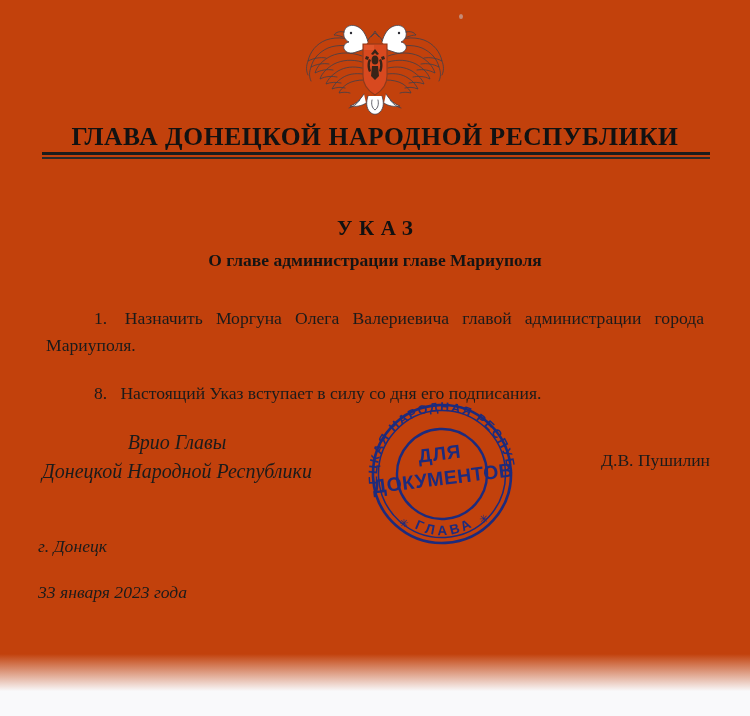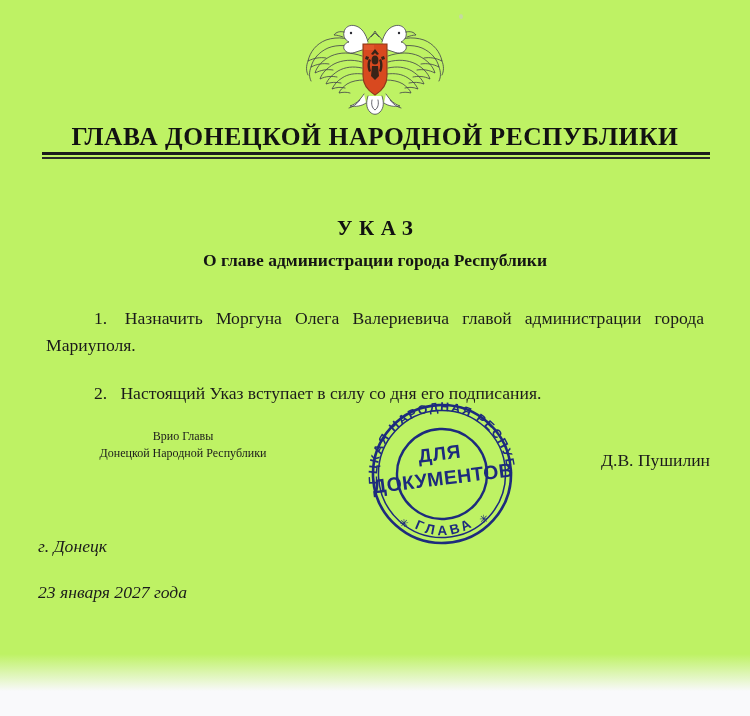--- a/index.html
+++ b/index.html
@@ -13,21 +13,21 @@
     position: relative;
     overflow: hidden;
     font-family: "Liberation Serif", "DejaVu Serif", serif;
     color: #1a1a1a;
     -webkit-font-smoothing: antialiased;
   }
 
   .page {
     position: absolute;
     inset: 0;
-    background: #bef264;
+    background: #c2410c;
   }
 
   
   .emblem-wrap {
     position: absolute;
     left: 0; right: 0;
     top: 14px;
     display: flex;
     justify-content: center;
     align-items: flex-start;
@@ -120,25 +120,26 @@
   .para-2 {
     margin-top: 22px;
     text-indent: 48px;
     text-align: left;
   }
 
   
   .sig-left {
     position: absolute;
     top: 428px;
-    left: 38px;
+    left: 32px;
     width: 290px;
-    font-size: 12px;
+    font-size: 20px;
     line-height: 1.45;
     color: #1b1b1b;
+    font-style: italic;
   }
   .sig-left .l1 { text-align: center; }
   .sig-left .l2 { text-align: center; }
 
   .sig-right {
     position: absolute;
     top: 450px;
     right: 40px;
     font-size: 17.6px;
     color: #1b1b1b;
@@ -251,25 +252,25 @@
   <div class="header-title">ГЛАВА ДОНЕЦКОЙ НАРОДНОЙ РЕСПУБЛИКИ</div>
 
   <div class="rules">
     <div class="rule-thick"></div>
     <div class="rule-gap"></div>
     <div class="rule-thin"></div>
   </div>
 
   <div class="ukaz">УКАЗ</div>
 
-  <div class="subtitle">О главе администрации города Республики</div>
+  <div class="subtitle">О главе администрации главе Мариуполя</div>
 
   <div class="body-block">
     <p class="para para-1">1. Назначить Моргуна Олега Валериевича главой администрации города Мариуполя.</p>
-    <p class="para para-2">2.  Настоящий Указ вступает в силу со дня его подписания.</p>
+    <p class="para para-2">8.  Настоящий Указ вступает в силу со дня его подписания.</p>
   </div>
 
   <div class="sig-left">
     <div class="l1">Врио Главы</div>
     <div class="l2">Донецкой Народной Республики</div>
   </div>
   <div class="sig-right">Д.В. Пушилин</div>
 
   <div class="seal">
     <svg viewBox="0 0 170 152">
@@ -296,17 +297,17 @@
         <g transform="rotate(-4 85 72)">
           <text x="85" y="62" text-anchor="middle" font-family="'Liberation Sans','DejaVu Sans',sans-serif" font-size="19" font-weight="700" fill="#1d2b7d" letter-spacing="1">ДЛЯ</text>
           <text x="85" y="87" text-anchor="middle" font-family="'Liberation Sans','DejaVu Sans',sans-serif" font-size="19.5" font-weight="700" fill="#1d2b7d" letter-spacing="0.4">ДОКУМЕНТОВ</text>
         </g>
       </g>
     </svg>
   </div>
 
   <div class="footer">
     <div>г. Донецк</div>
-    <div>23 января 2027 года</div>
+    <div>33 января 2023 года</div>
   </div>
 
   <div class="scan-noise"></div>
 </div>
 
 </body></html>

